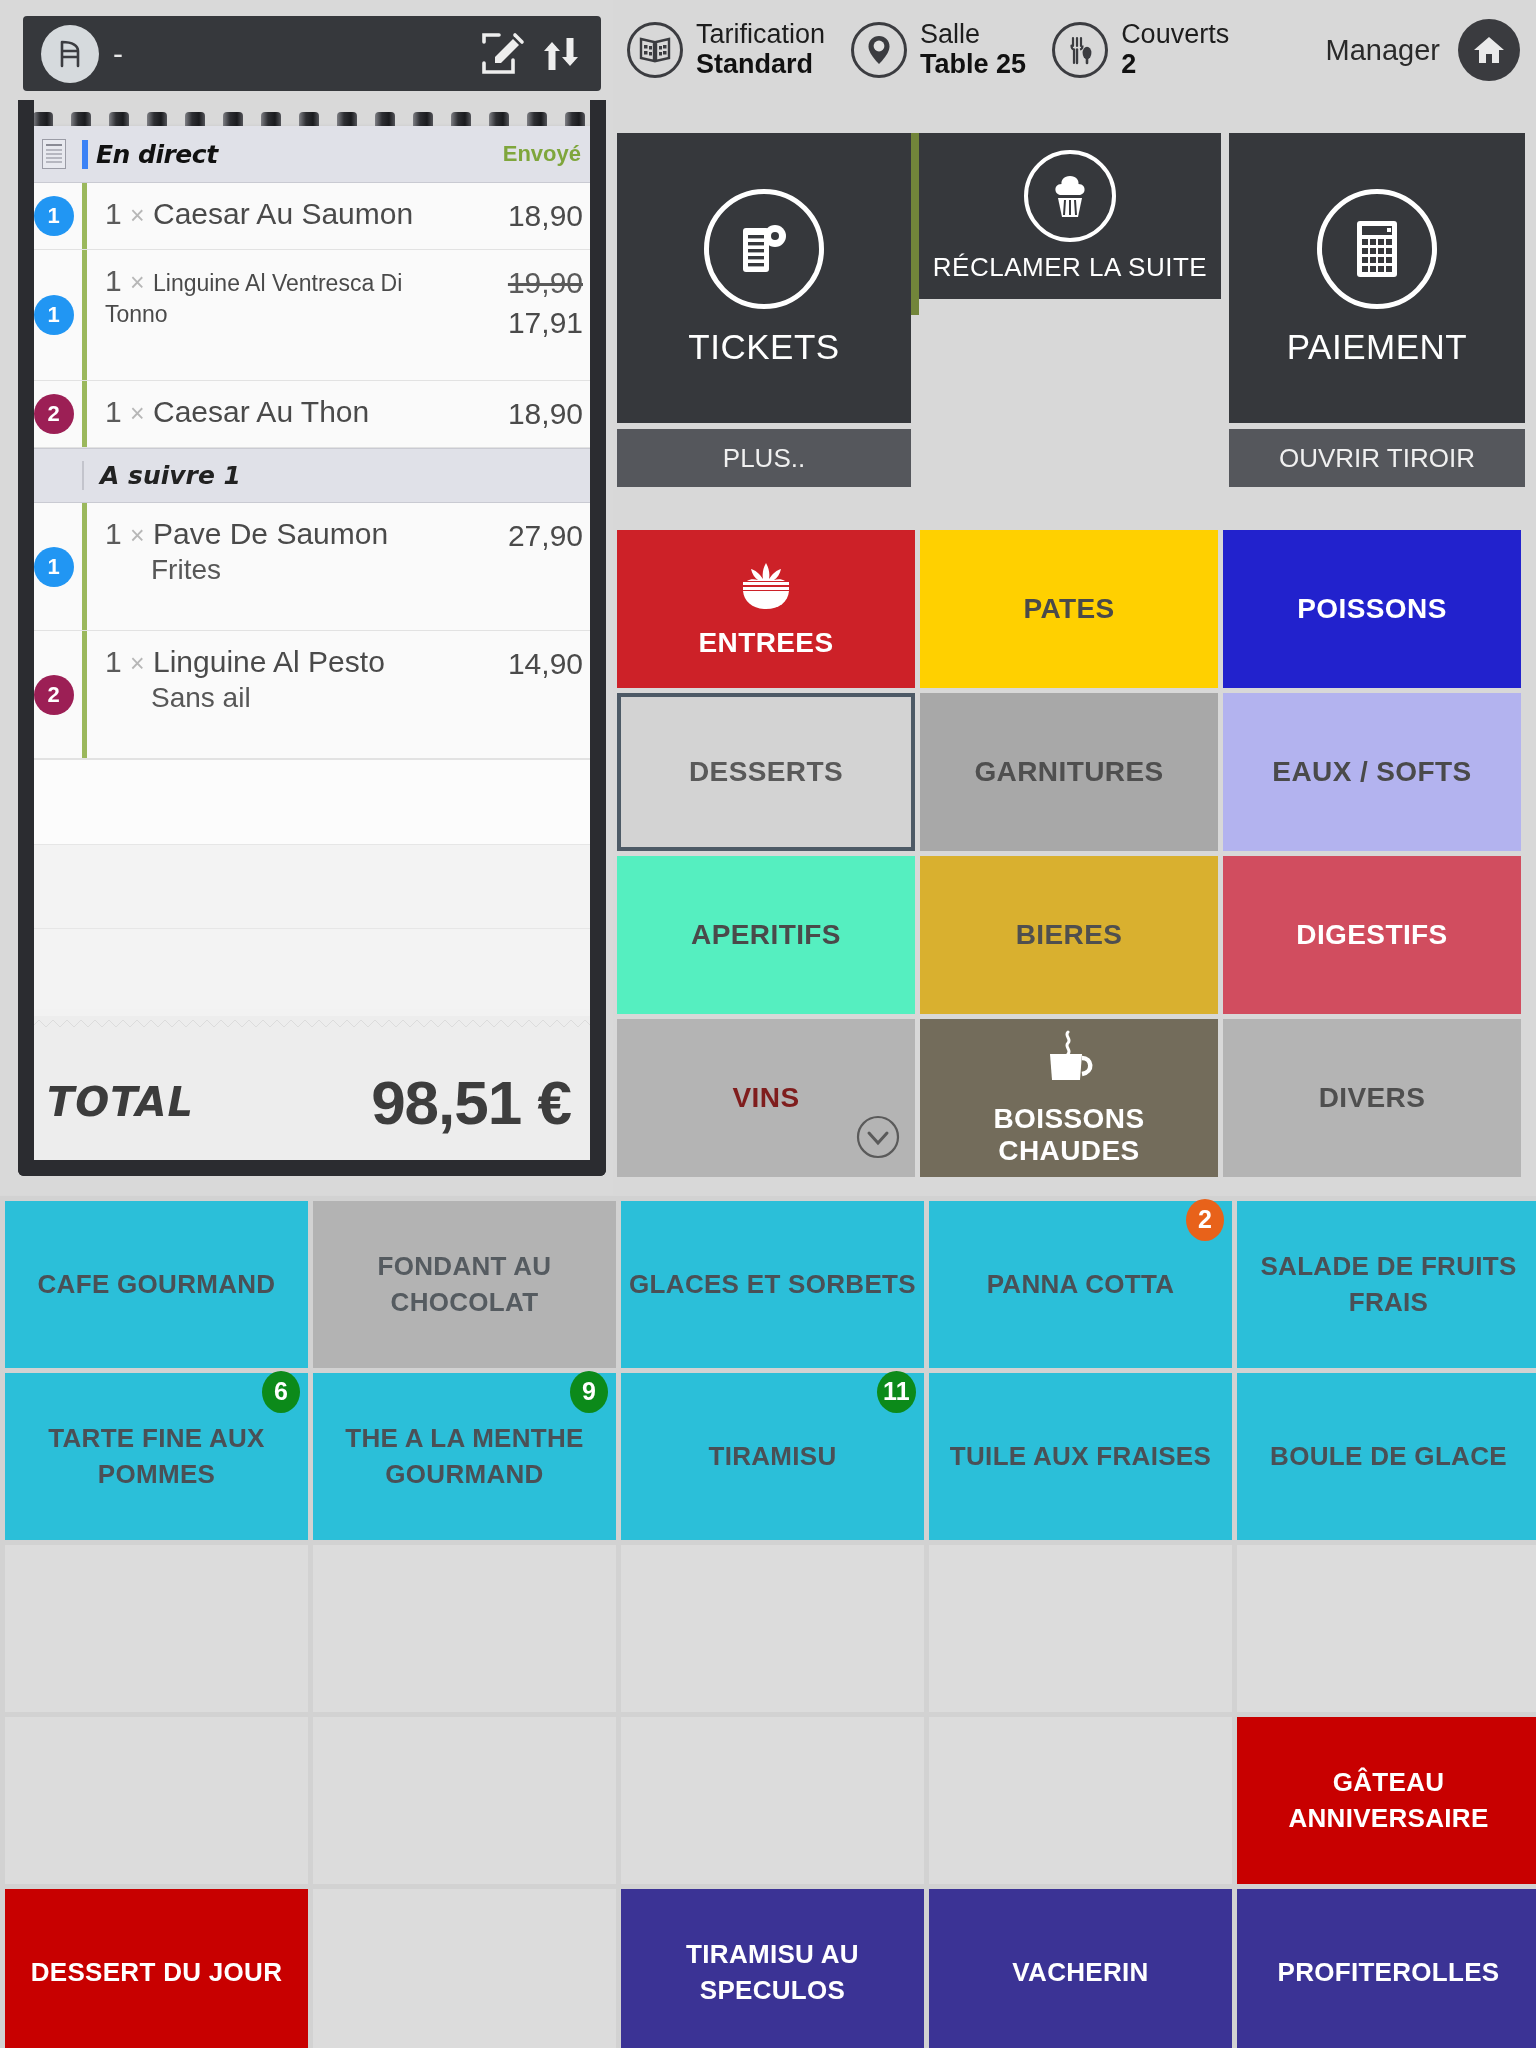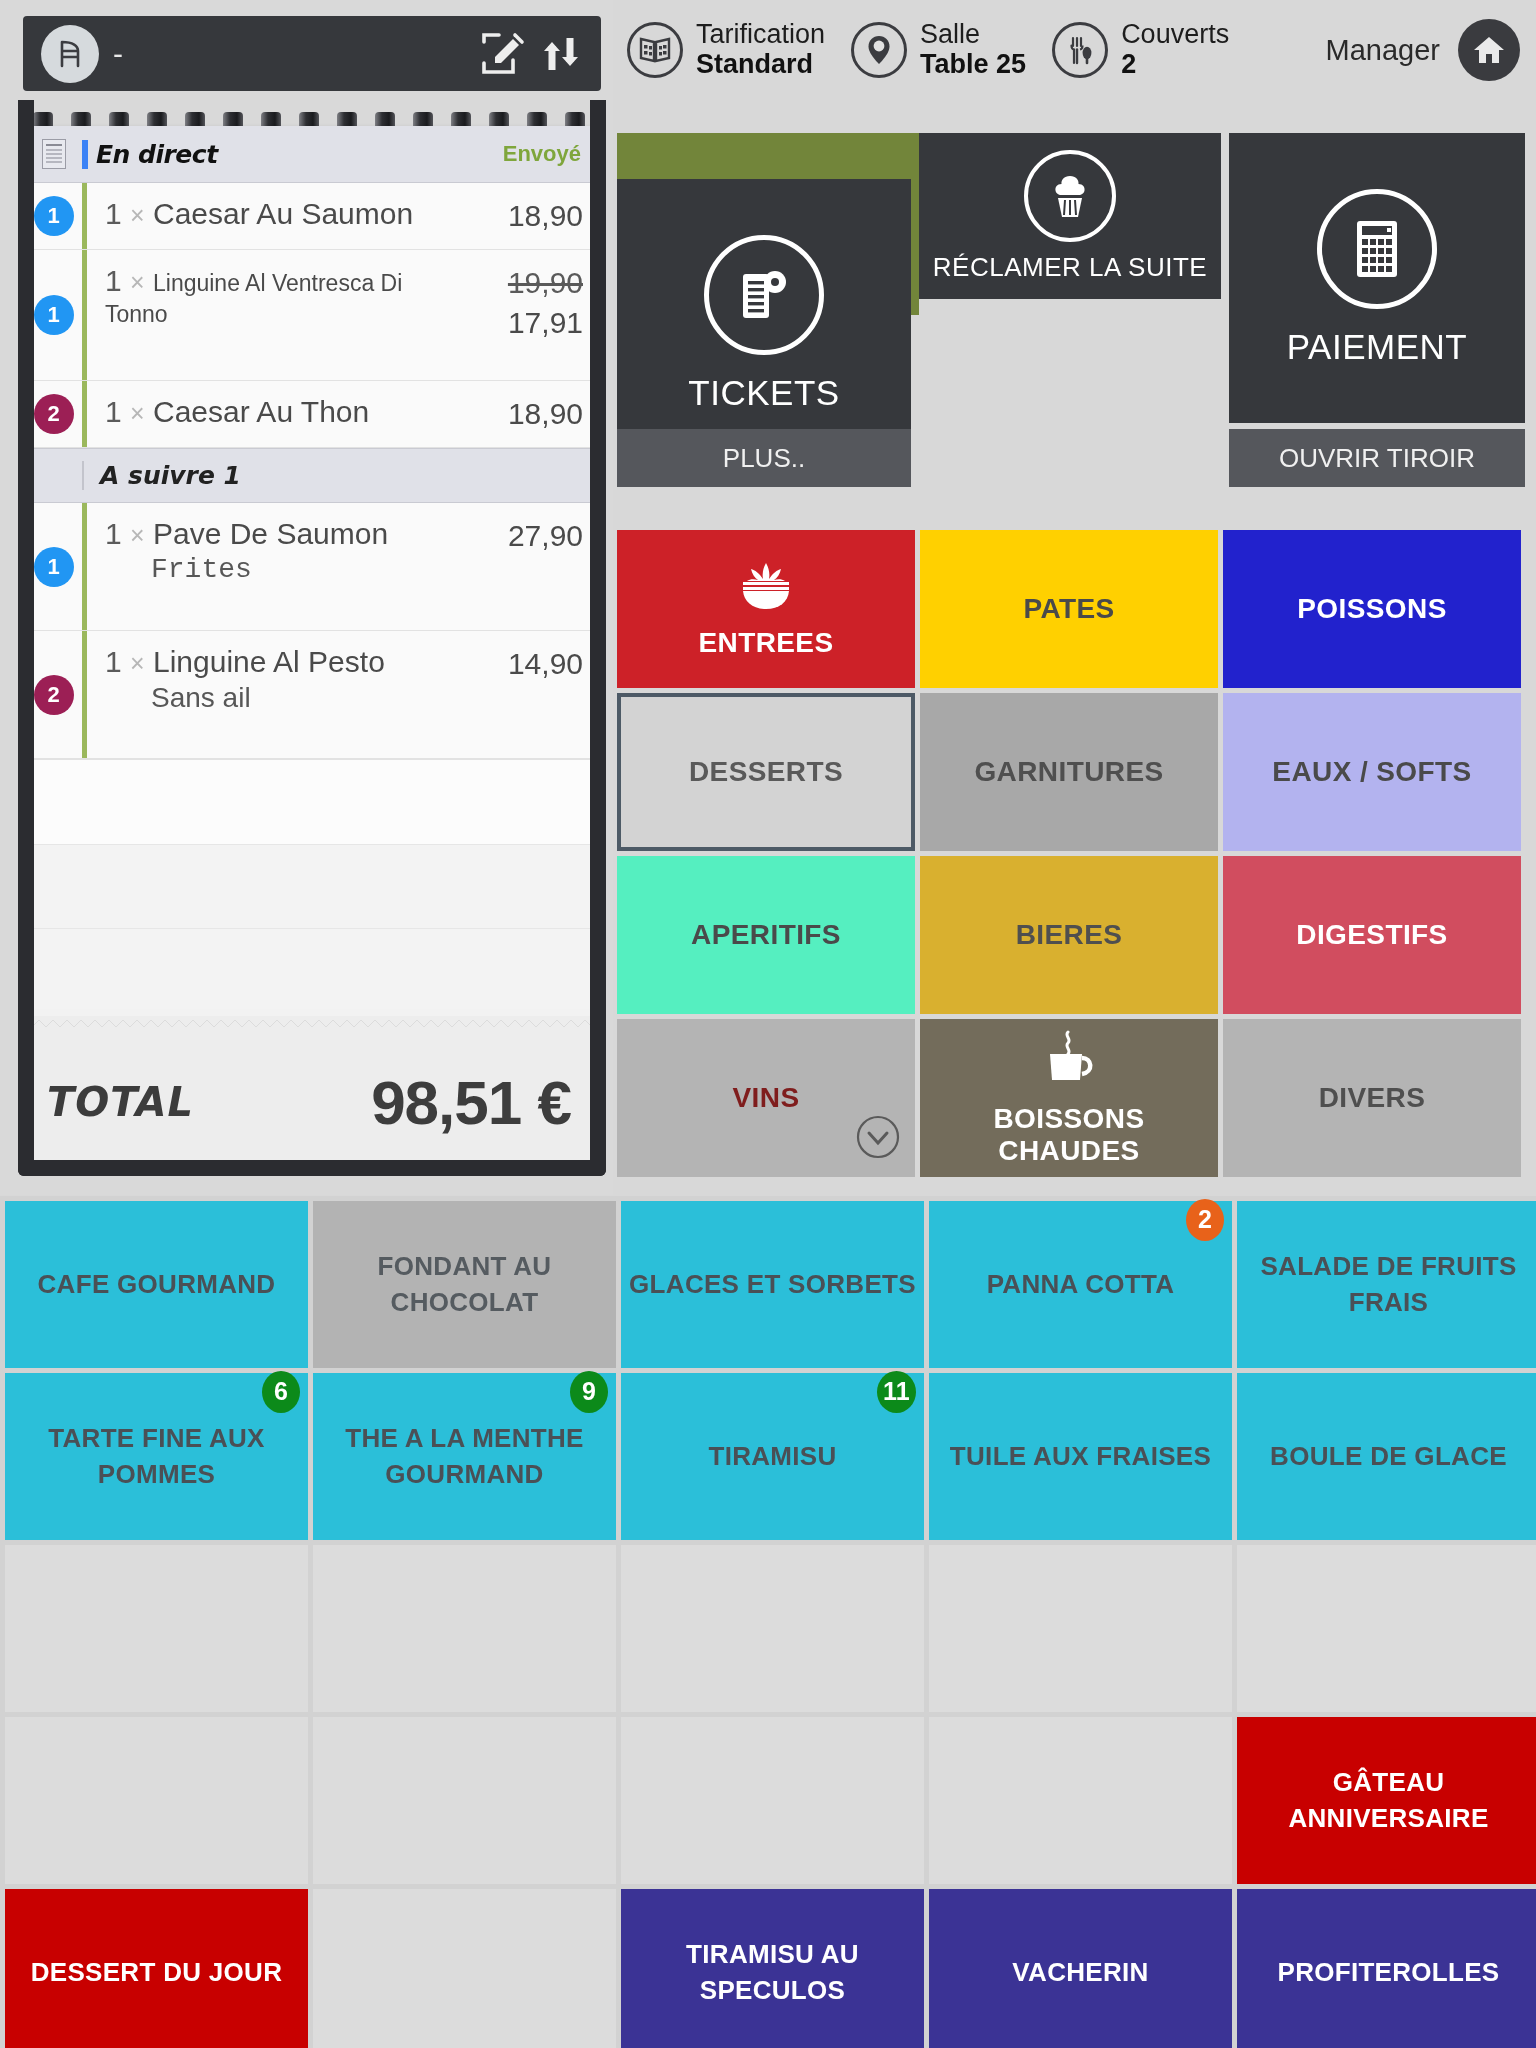--- a/index.html
+++ b/index.html
@@ -170,21 +170,21 @@
   .tile{
     position:absolute; background:#36383c; color:#fff;
     display:flex; flex-direction:column; align-items:center; justify-content:center;
   }
   .tile .lbl{ font-size:35px; letter-spacing:.5px; font-weight:400; }
   .tile .lbl.sm{ font-size:26px; }
   .sub-tile{
     position:absolute; background:#55575c; color:#f0f0f0;
     display:flex; align-items:center; justify-content:center; font-size:26px;
   }
-  #t-tickets{ left:0; top:0; width:294px; height:290px;margin-top:46px; }
+  #t-tickets{ left:0; top:0; width:294px; height:290px; }
   #b-plus{ left:0; top:296px; width:294px; height:58px; }
   #t-reclamer{ left:302px; top:0; width:302px; height:166px; }
   #t-asuivre{
     left:302px; top:172px; width:302px; height:182px; background:#72853a;
     display:flex;align-items:center;justify-content:center;color:#fff;font-size:37px;
   }
   #t-paiement{ left:612px; top:0; width:296px; height:290px; }
   #b-tiroir{ left:612px; top:296px; width:296px; height:58px; }
   .icon-ring{
     width:120px;height:120px;border-radius:50%;border:5px solid #fff;
@@ -350,21 +350,21 @@
           <div class="seat b1">1</div>
         </div>
         <div class="barcol"></div>
         <div class="body">
           <div>
             <div class="nm">
               <span class="q">1</span>
               <span class="x">×</span>
               <span>Pave De Saumon</span>
             </div>
-            <div class="sub" style="margin-left:46px;font-family:Liberation Mono, monospace;">Frites</div>
+            <div class="sub" style="margin-left:46px;">Frites</div>
           </div>
           <div class="prices">
             <div class="pr">27,90</div>
           </div>
         </div>
       </div>
 
       <div class="p-row" style="min-height:128px;">
         <div class="qtycol">
           <div class="seat b2">2</div>

